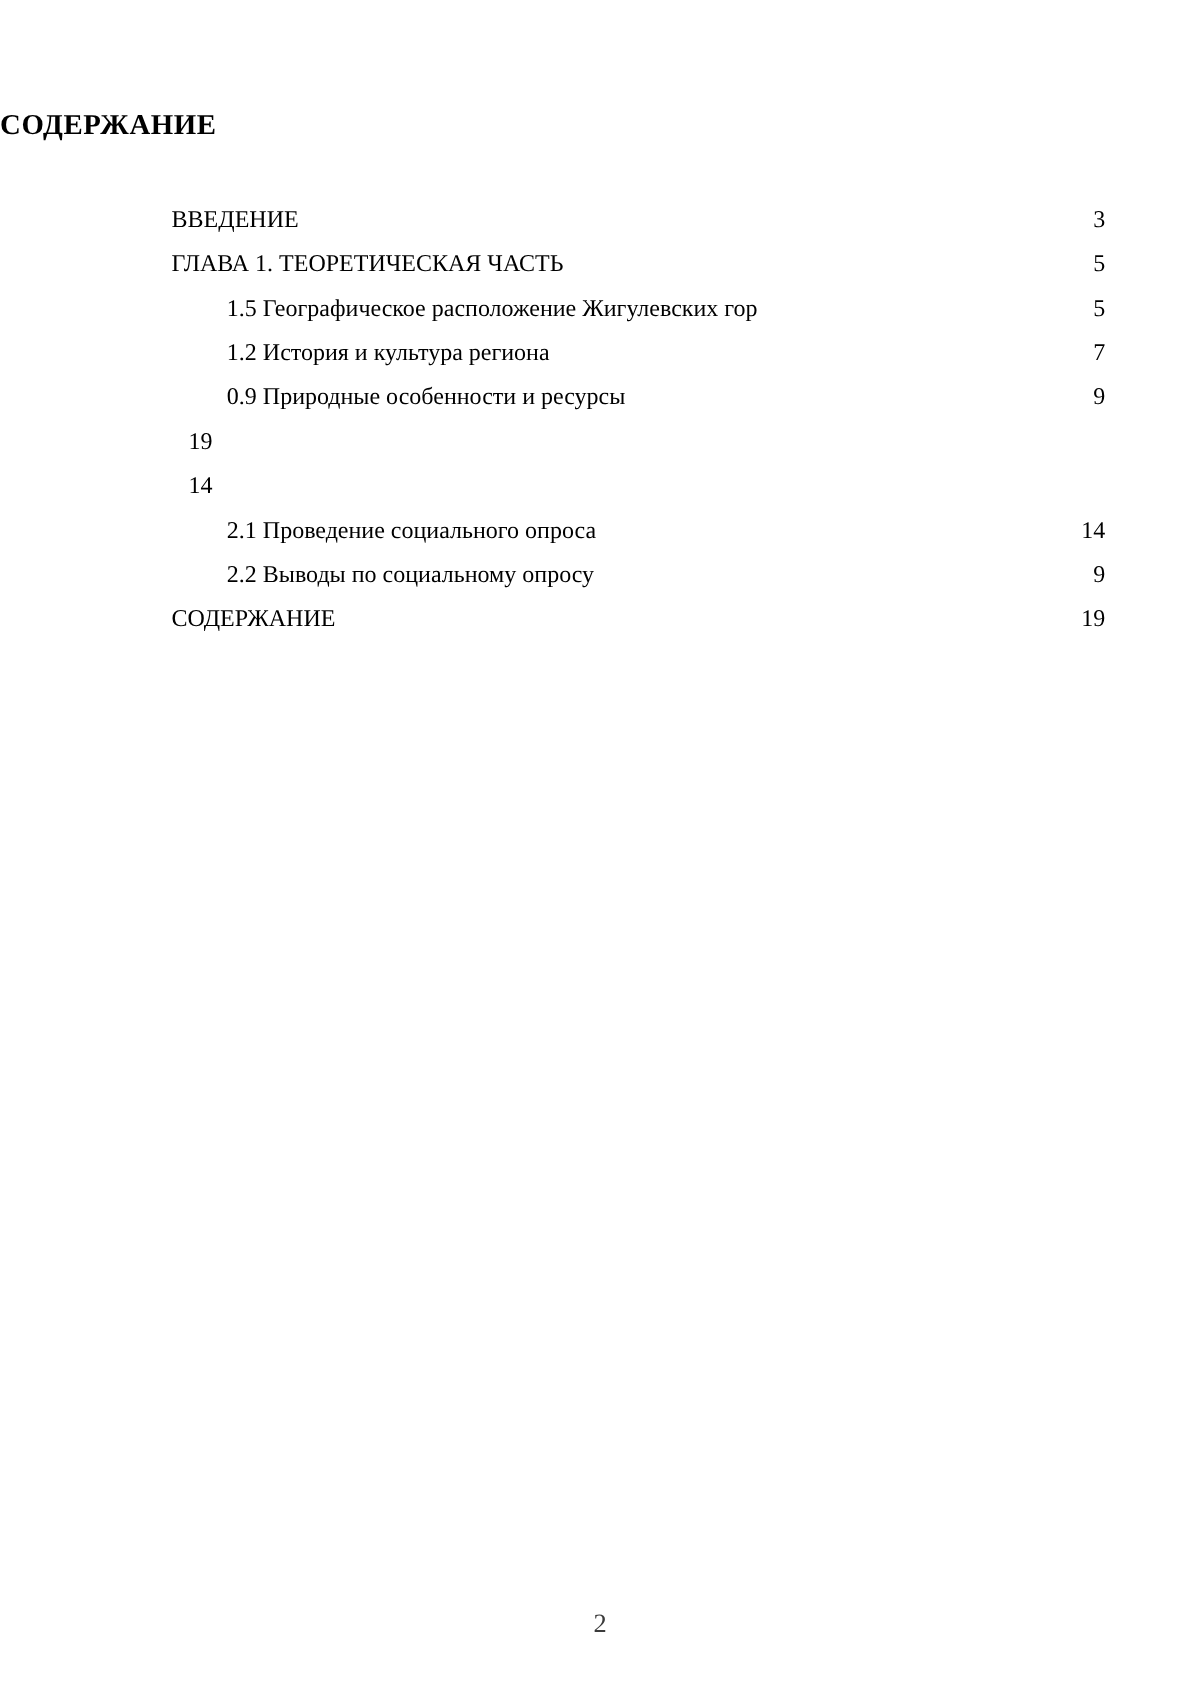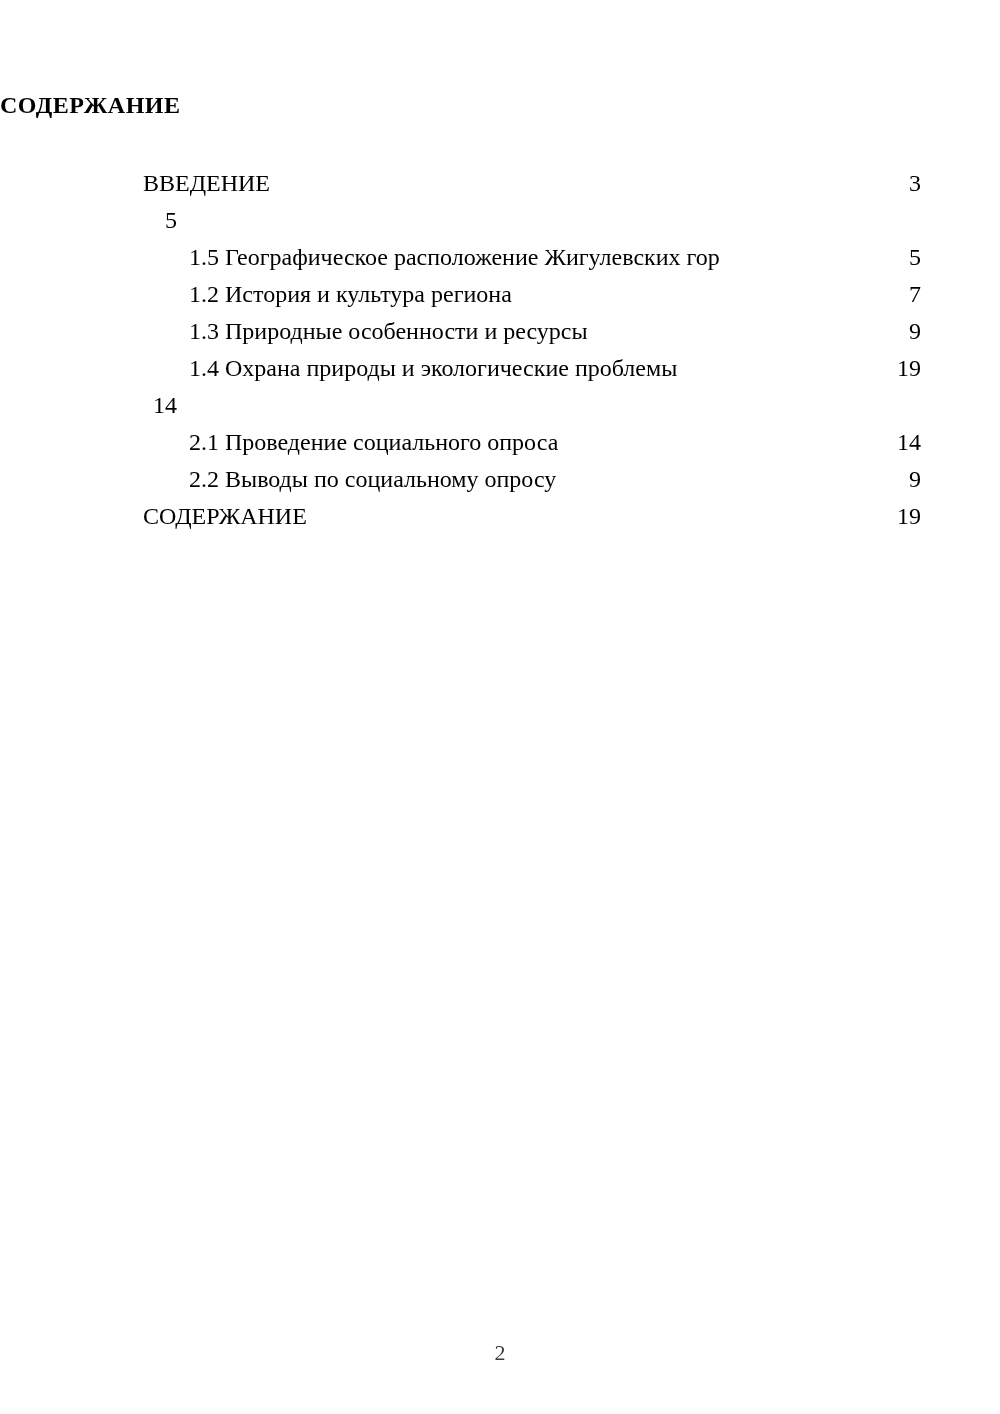--- a/index.html
+++ b/index.html
@@ -29,21 +29,21 @@
   .toc {
     position: absolute;
     top: 165px;
     left: 143px;
     width: 778px;
   }
   .toc-row {
     display: flex;
     align-items: baseline;
     justify-content: space-between;
-    font-size: 24px;
+    font-size: 20px;
     line-height: 37px;
     white-space: nowrap;
   }
   .toc-row .label {
     flex: 0 1 auto;
     overflow: hidden;
   }
   .toc-row .page-no {
     flex: 0 0 auto;
     text-align: right;
@@ -70,40 +70,40 @@
   <div class="doc-title">СОДЕРЖАНИЕ</div>
 
   <div class="toc">
 
     <div class="toc-row level-1">
       <span class="label">ВВЕДЕНИЕ</span>
       <span class="page-no">3</span>
     </div>
 
     <div class="toc-row level-1">
+      <span class="label">ГЛАВА 1. ТЕОРЕТИЧЕСКАЯ ЧАСТЬ</span>
       <span class="page-no">5</span>
     </div>
 
     <div class="toc-row level-2">
       <span class="label">1.5 Географическое расположение Жигулевских гор</span>
       <span class="page-no">5</span>
     </div>
 
     <div class="toc-row level-2">
       <span class="label">1.2 История и культура региона</span>
       <span class="page-no">7</span>
     </div>
 
     <div class="toc-row level-2">
-      <span class="label">1.3 Природные особенности и ресурсы</span>
+      <span class="label">0.9 Природные особенности и ресурсы</span>
       <span class="page-no">9</span>
     </div>
 
     <div class="toc-row level-2">
-      <span class="label">1.4 Охрана природы и экологические проблемы</span>
       <span class="page-no">19</span>
     </div>
 
     <div class="toc-row level-1">
       <span class="page-no">14</span>
     </div>
 
     <div class="toc-row level-2">
       <span class="label">2.1 Проведение социального опроса</span>
       <span class="page-no">14</span>

